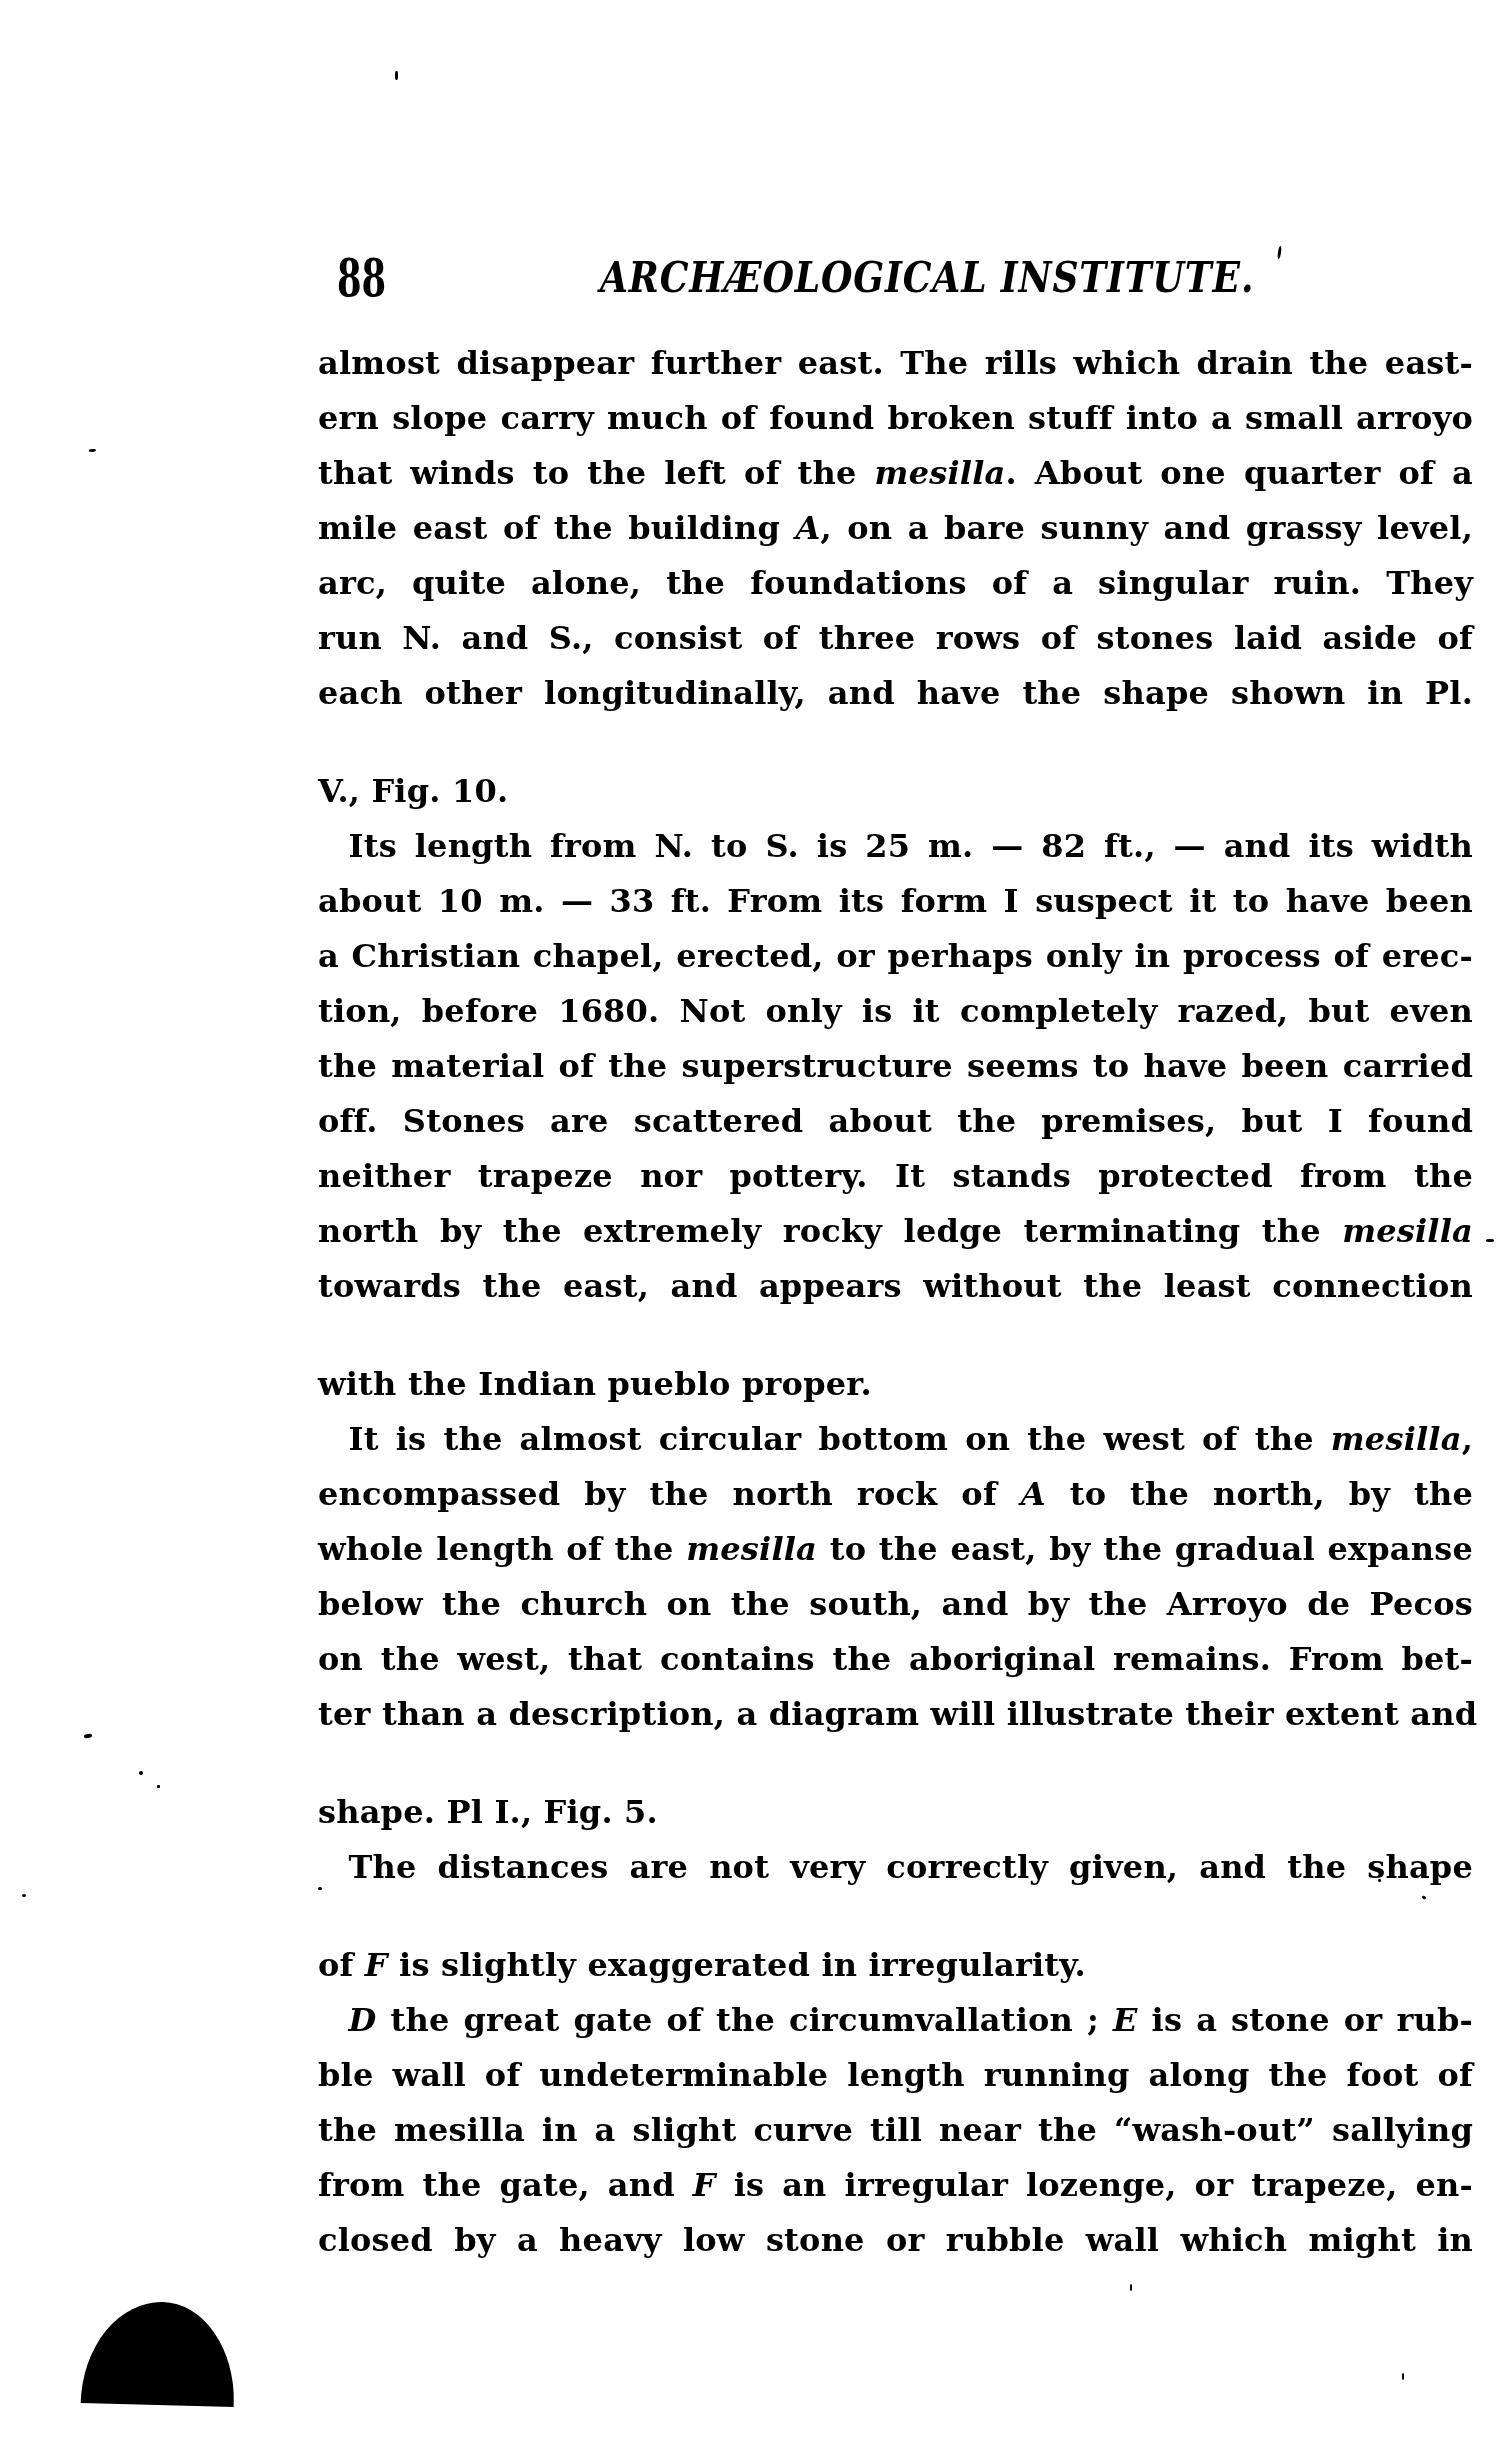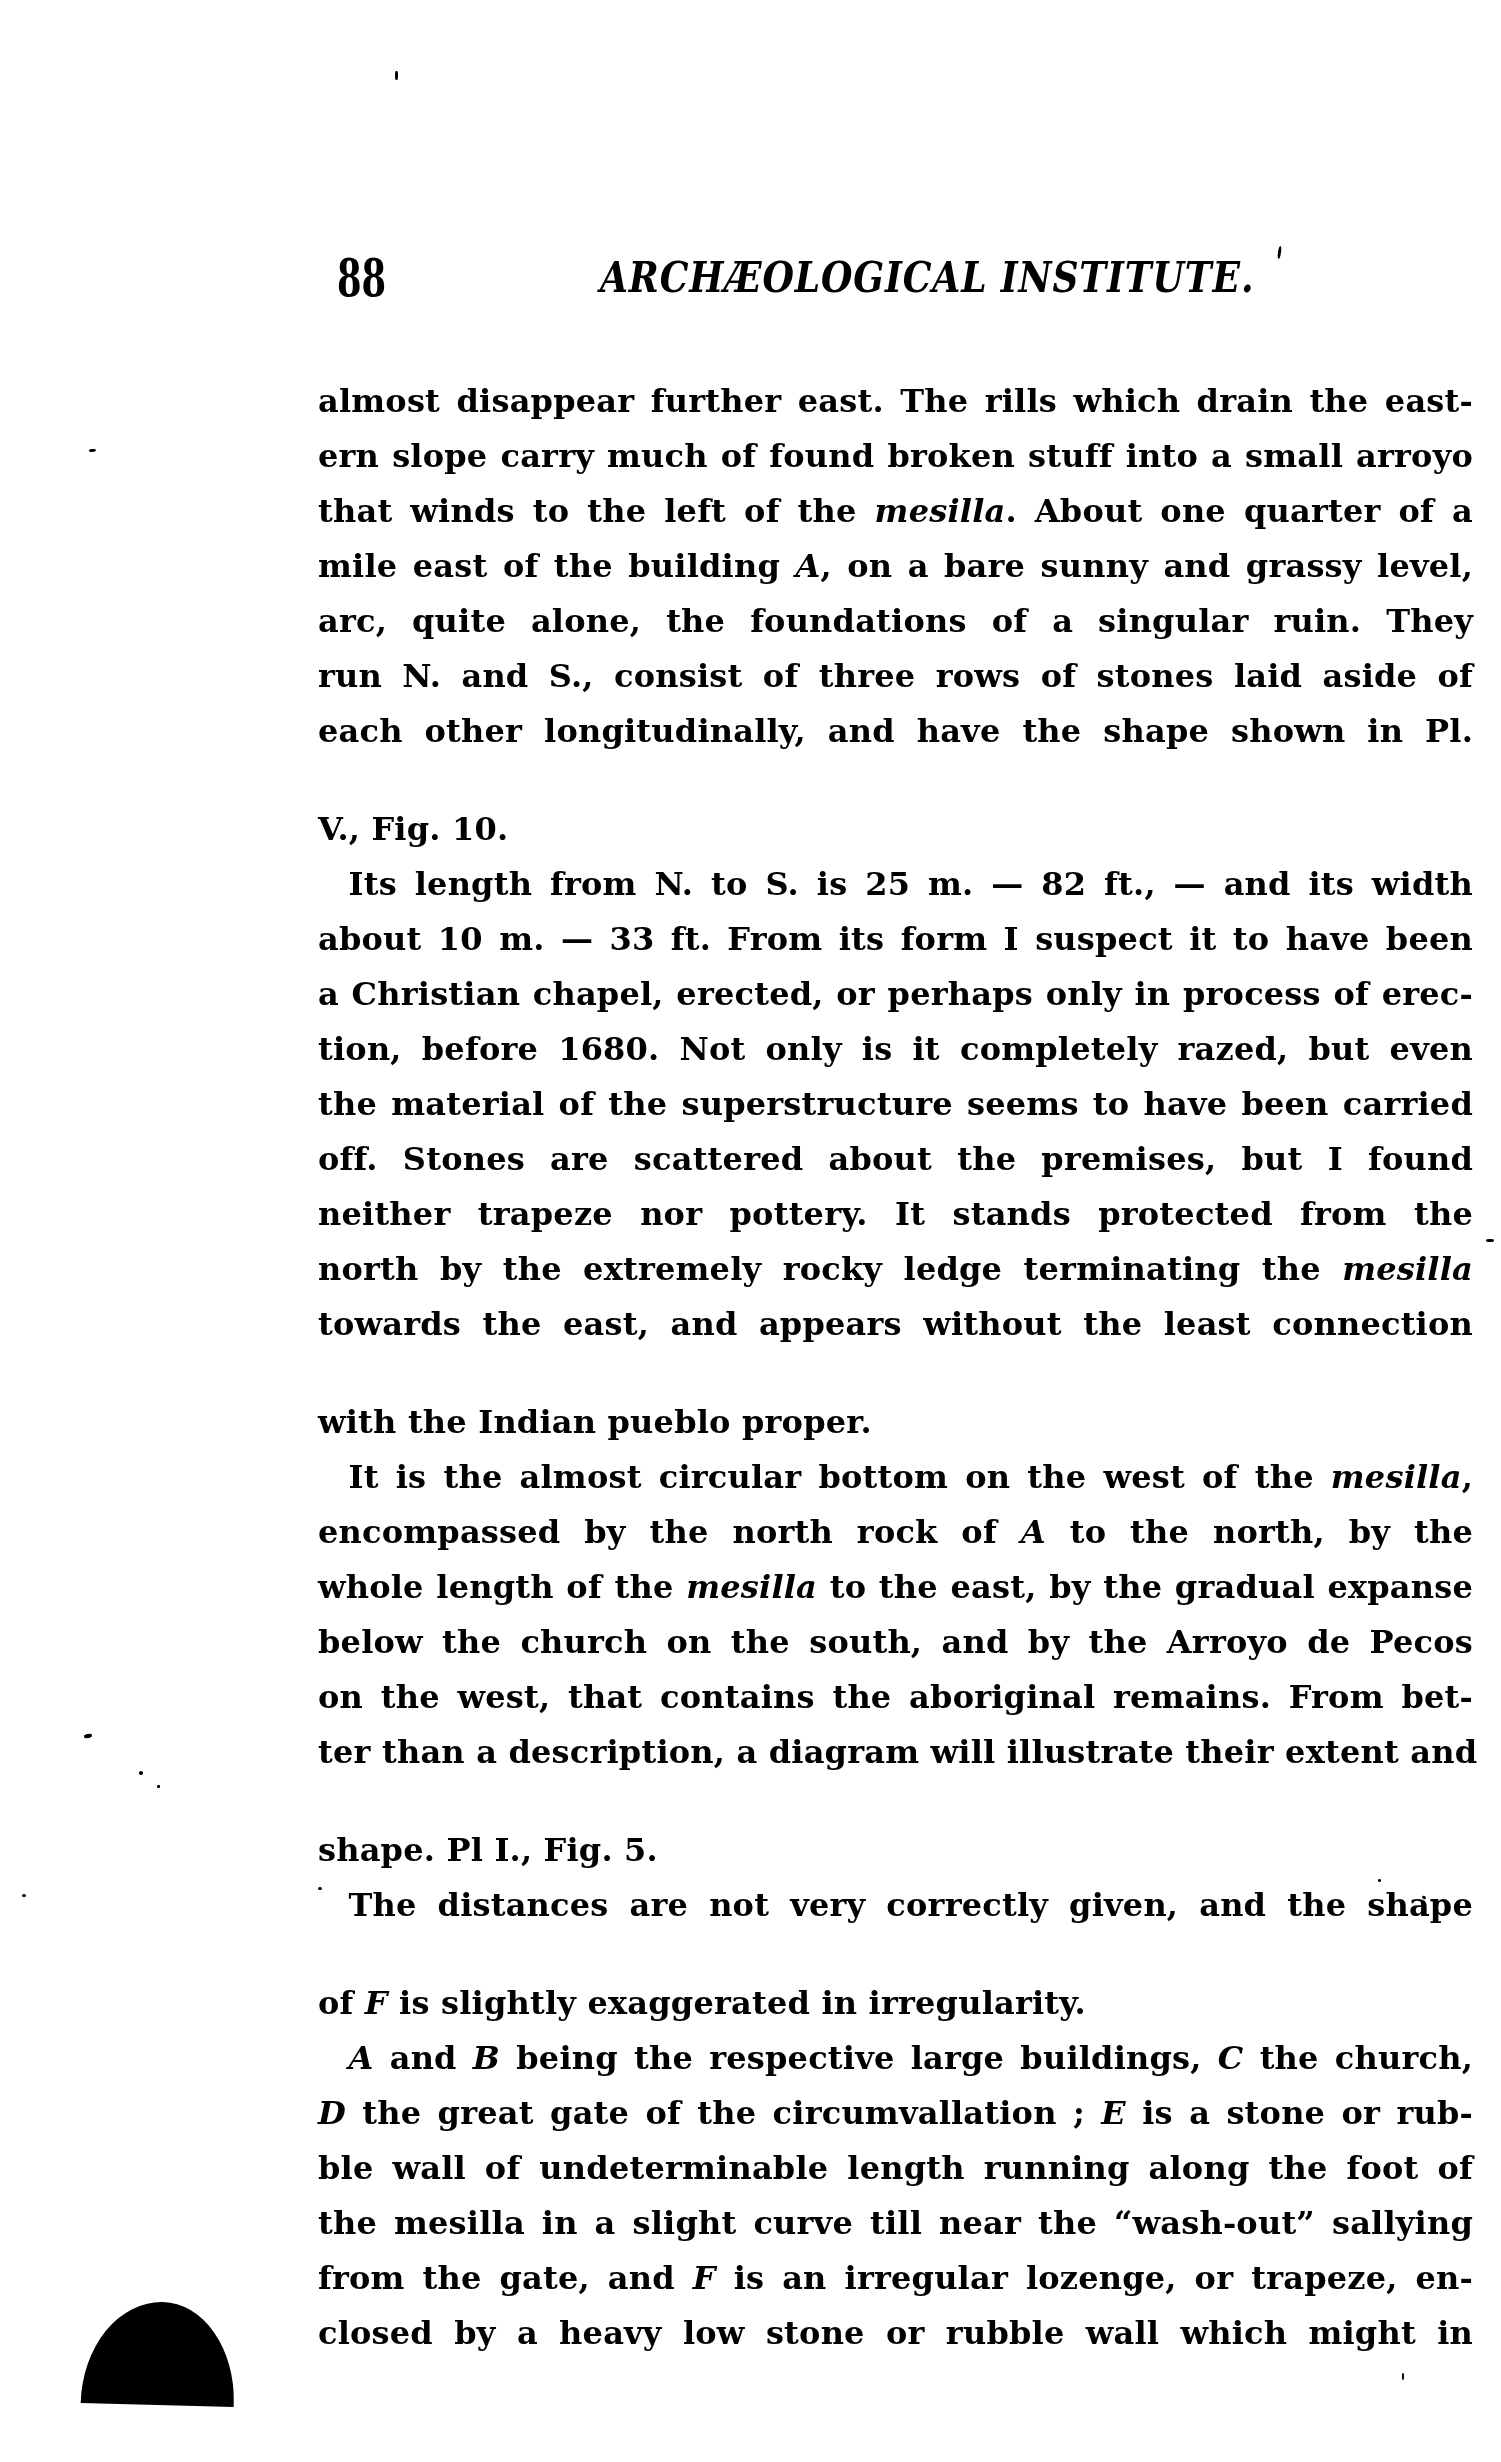--- a/index.html
+++ b/index.html
@@ -25,21 +25,21 @@
     left:600px;top:253px;
     font-size:43px;font-weight:bold;font-style:italic;
     line-height:49px;
     letter-spacing:1px;
     transform:scaleX(0.84);
     transform-origin:left center;
     white-space:nowrap;
   }
   .body-text{
     position:absolute;
-    left:318px;top:374px;
+    left:318px;top:336px;
     width:1155px;
   }
   .para{margin:0;padding:0;}
   .line{
     height:55px;
     line-height:55px;
     font-size:32px;
     font-weight:bold;
     text-align:justify;
     text-align-last:justify;
@@ -103,21 +103,20 @@
       <div class="line">below the church on the south, and by the Arroyo de Pecos</div>
       <div class="line">on the west, that contains the aboriginal remains. From bet-</div>
       <div class="line">ter than a description, a diagram will illustrate their extent and</div>
       <div class="line last">shape. Pl I., Fig. 5.</div>
     </div>
     <div class="para indent">
       <div class="line">The distances are not very correctly given, and the shape</div>
       <div class="line last">of <i>F</i> is slightly exaggerated in irregularity.</div>
     </div>
     <div class="para indent">
-      <div class="line"><i>A</i> and <i>B</i> being the respective large buildings, <i>C</i> the church,</div>
       <div class="line"><i>D</i> the great gate of the circumvallation ; <i>E</i> is a stone or rub-</div>
       <div class="line">ble wall of undeterminable length running along the foot of</div>
       <div class="line">the mesilla in a slight curve till near the “wash-out” sallying</div>
       <div class="line">from the gate, and <i>F</i> is an irregular lozenge, or trapeze, en-</div>
       <div class="line">closed by a heavy low stone or rubble wall which might in</div>
     </div>
   </div>
 
 <div class="artifacts">
   <div class="ink-blob" style="left: 82px; top: 2302px; width: 153px; height: 103px;"></div>

